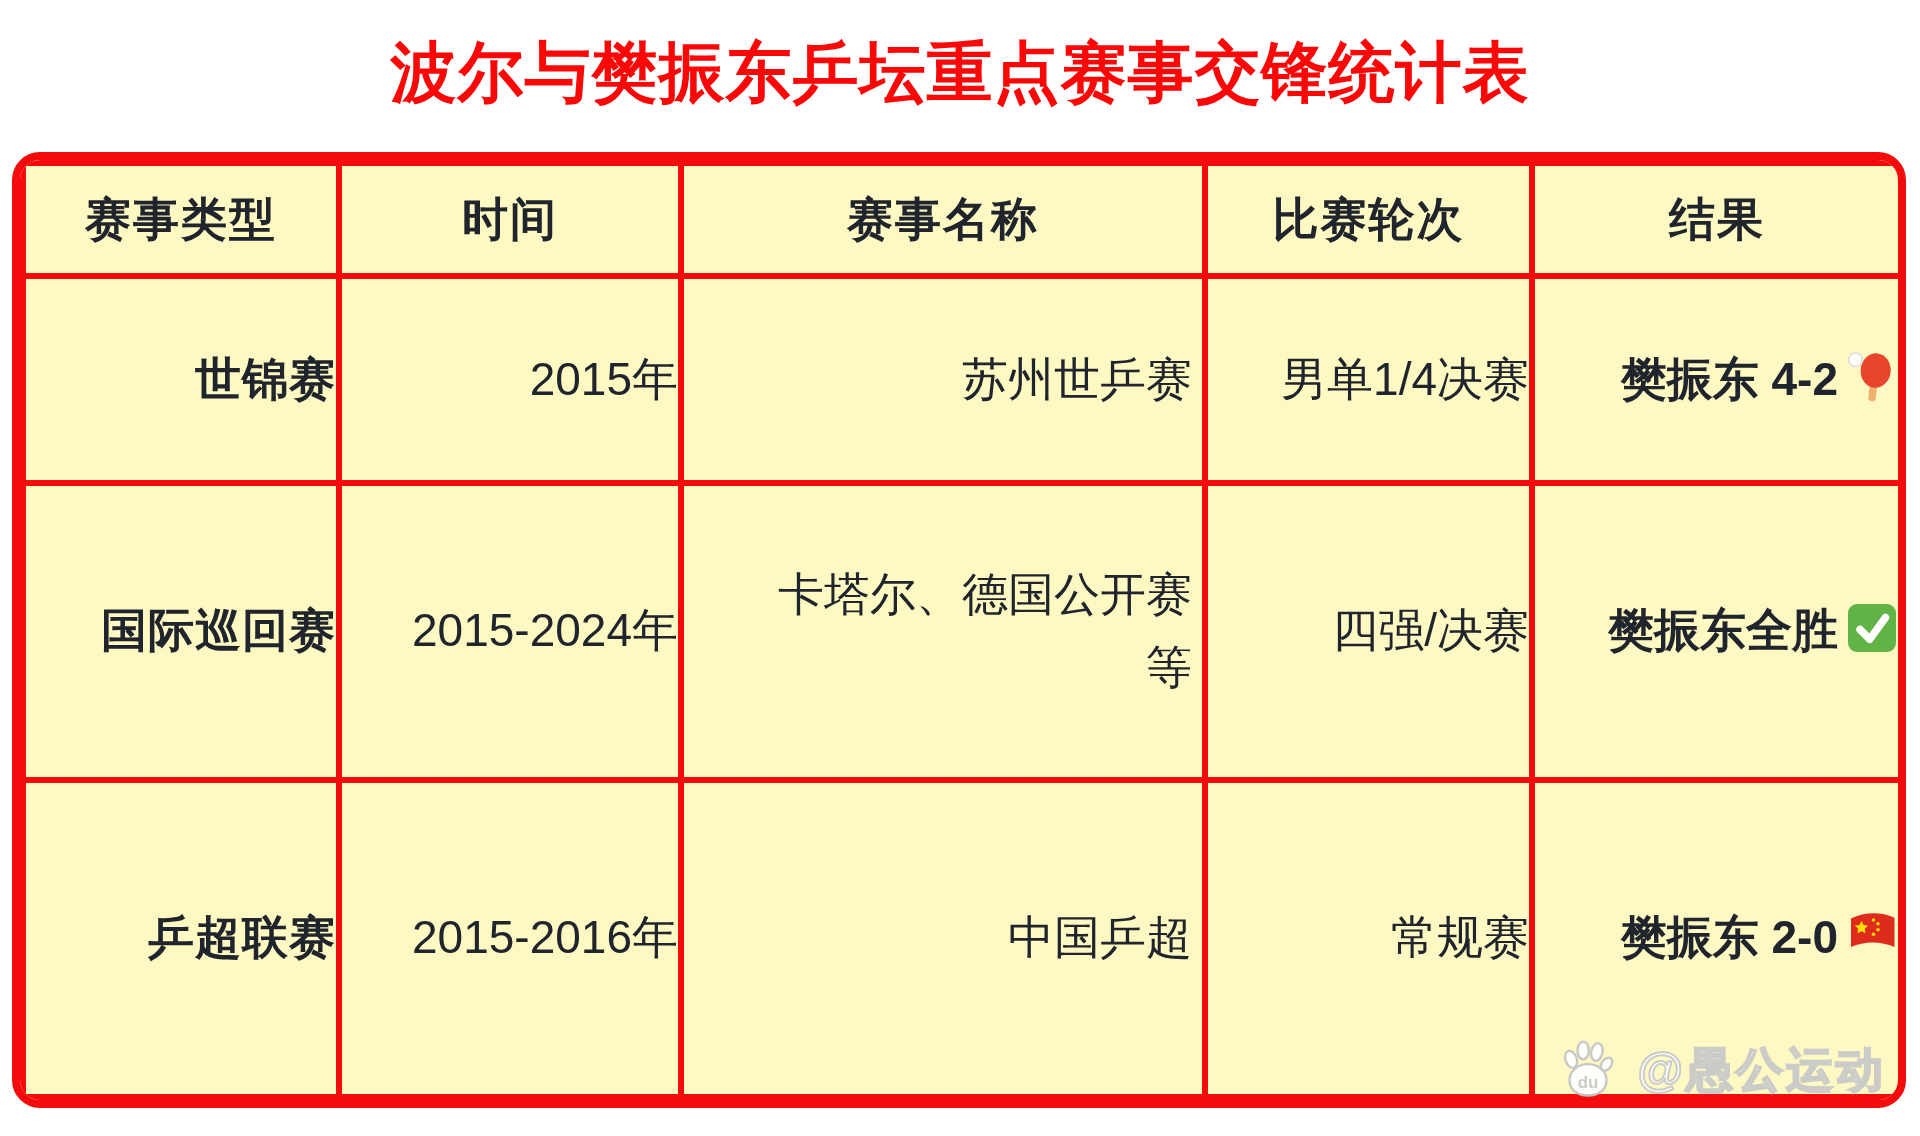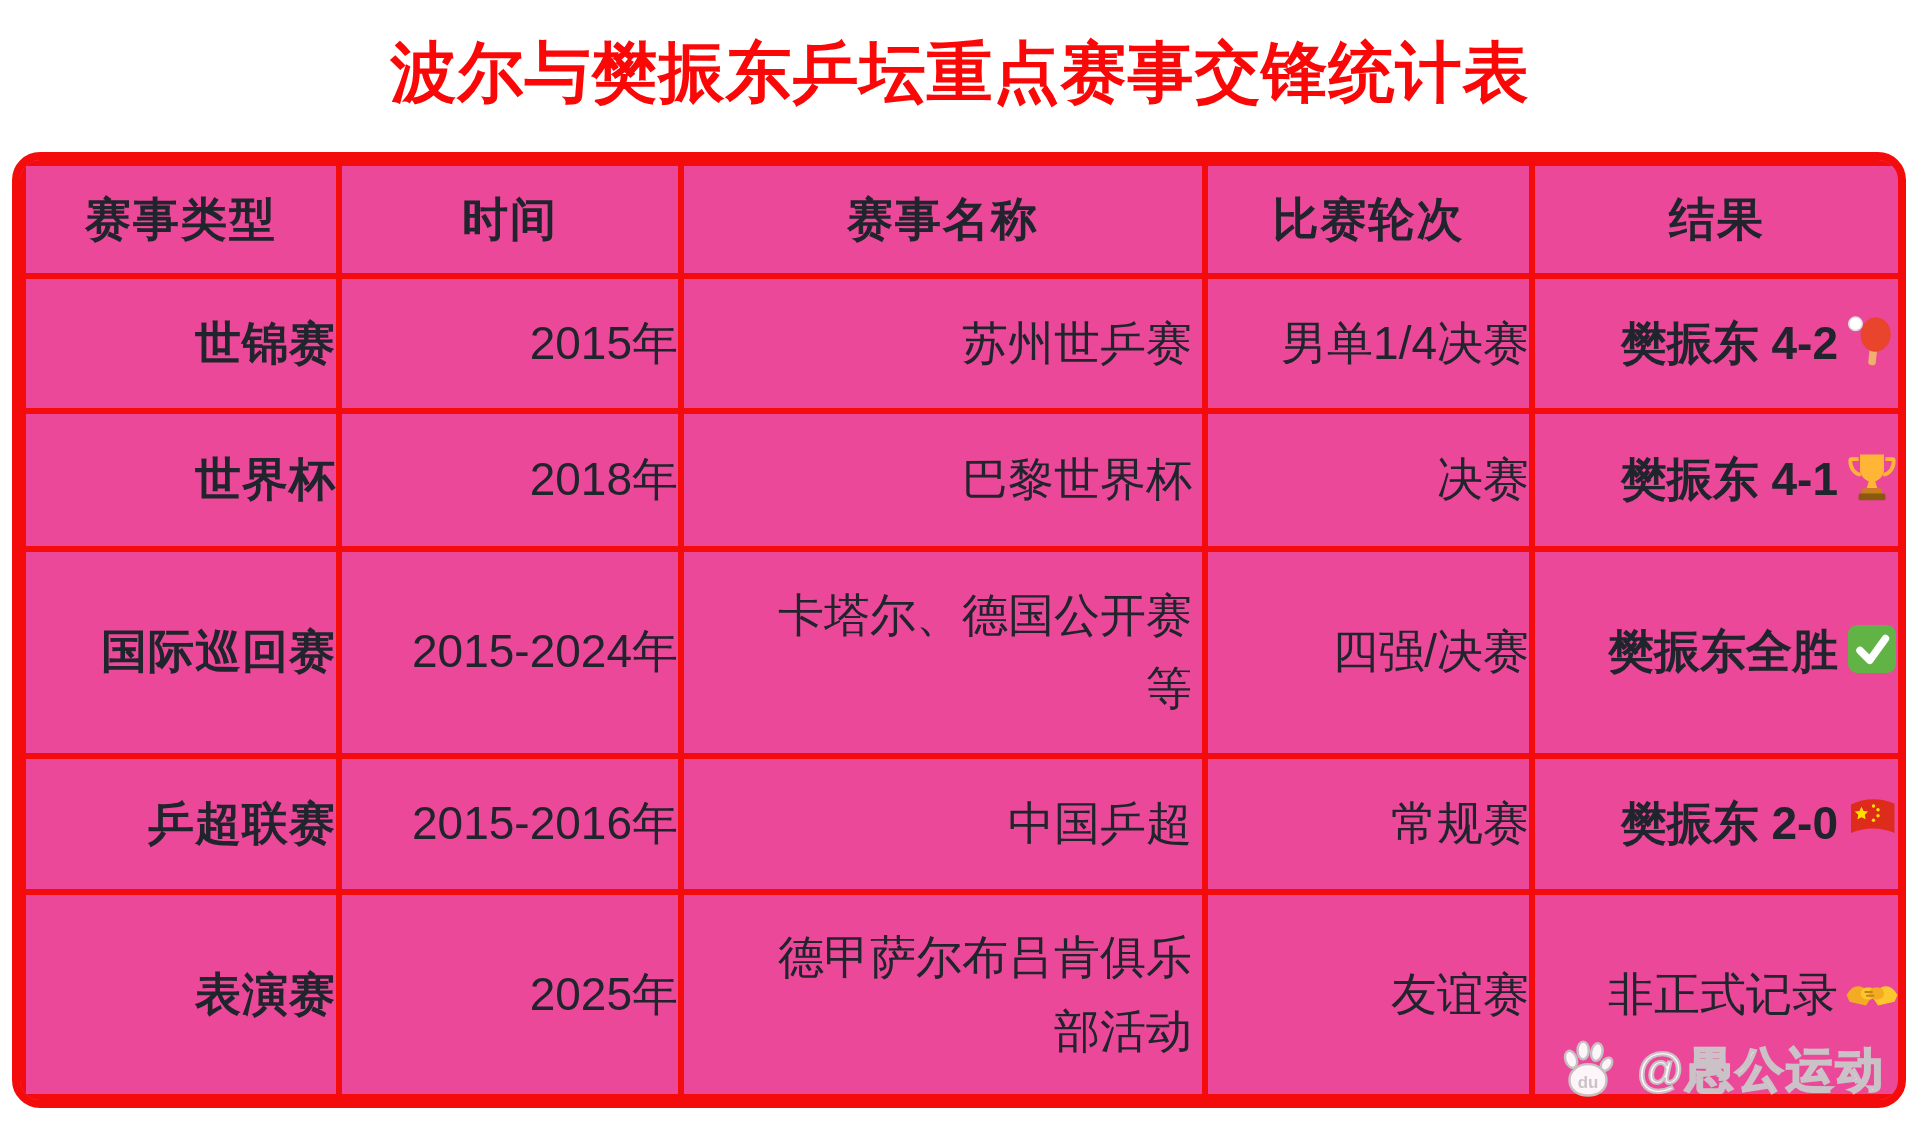--- a/index.html
+++ b/index.html
@@ -12,21 +12,21 @@
   .page{position:relative;width:1920px;height:1136px;background:#fff;overflow:hidden;border-radius:10px;}
 
   .title{
     position:absolute;top:28px;left:0;width:100%;
     text-align:center;font-size:66px;font-weight:800;
     color:#fa0707;letter-spacing:1px;
   }
 
   .tbl-wrap{
     position:absolute;left:12px;top:152px;width:1894px;height:956px;
-    border:8px solid var(--red);border-radius:28px;overflow:hidden;background:#ec4899;
+    border:8px solid var(--red);border-radius:28px;overflow:hidden;background:#fef9c3;
   }
   table{width:100%;height:100%;border-collapse:collapse;table-layout:fixed;}
   th,td{border:6px solid var(--red);vertical-align:middle;color:var(--ink);}
   col.c1{width:316px;} col.c2{width:342px;} col.c3{width:524px;}
   col.c4{width:327px;} col.c5{width:370px;}
 
   thead tr{height:113px;}
   th{font-size:46px;font-weight:700;text-align:center;letter-spacing:2px;}
 
   td{font-size:46px;text-align:right;}
@@ -90,34 +90,20 @@
             <td>男单1/4决赛</td>
             <td><span class="result-text bold">樊振东 4-2</span><span class="emoji"><svg viewBox="0 0 72 72">
                   <g transform="rotate(6 36 36)">
                     <rect x="34" y="42" width="10" height="26" rx="4" fill="#eeb06b"></rect>
                     <ellipse cx="40" cy="27" rx="20" ry="23" fill="#e8452c"></ellipse>
                   </g>
                   <circle cx="14" cy="13" r="9" fill="#fff" stroke="#dcdcdc" stroke-width="2"></circle>
                 </svg></span></td>
           </tr>
           <tr>
-            <td>世界杯</td>
-            <td>2018年</td>
-            <td>巴黎世界杯</td>
-            <td>决赛</td>
-            <td><span class="result-text bold">樊振东 4-1</span><span class="emoji"><svg viewBox="0 0 72 72">
-                  <path d="M18 12 h-9 a2 2 0 0 0 -2 2 c0 11 6 18 14 19" fill="none" stroke="#ffb636" stroke-width="5"></path>
-                  <path d="M54 12 h9 a2 2 0 0 1 2 2 c0 11 -6 18 -14 19" fill="none" stroke="#ffb636" stroke-width="5"></path>
-                  <path d="M20 6 h32 v20 a16 16 0 0 1 -32 0 z" fill="#ffb636"></path>
-                  <path d="M32 40 h8 l3 11 h-14 z" fill="#ffb636"></path>
-                  <rect x="23" y="51" width="26" height="7" fill="#c77f1a"></rect>
-                  <rect x="18" y="58" width="36" height="9" rx="2" fill="#8a5a12"></rect>
-                </svg></span></td>
-          </tr>
-          <tr>
             <td>国际巡回赛</td>
             <td>2015-2024年</td>
             <td>卡塔尔、德国公开赛
 等</td>
             <td>四强/决赛</td>
             <td><span class="result-text bold">樊振东全胜</span><span class="emoji"><svg viewBox="0 0 72 72">
                   <rect x="4" y="4" width="64" height="64" rx="12" fill="#61b346"></rect>
                   <path d="M20 38 l13 13 l21 -29" fill="none" stroke="#fff" stroke-width="10" stroke-linecap="round" stroke-linejoin="round"></path>
                 </svg></span></td>
           </tr>
@@ -126,34 +112,20 @@
             <td>2015-2016年</td>
             <td>中国乒超</td>
             <td>常规赛</td>
             <td><span class="result-text bold">樊振东 2-0</span><span class="emoji"><svg viewBox="0 0 72 72">
                   <path d="M8 14 C 26 5, 48 5, 66 13 L66 52 C 48 44, 26 44, 8 52 Z" fill="#de2c1c"></path>
                   <path d="M22 17 l2.7 5.5 6.1.9 -4.4 4.3 1 6 -5.4-2.8 -5.4 2.8 1-6 -4.4-4.3 6.1-.9 z" fill="#ffde00"></path>
                   <circle cx="38" cy="16" r="2.3" fill="#ffde00"></circle>
                   <circle cx="44" cy="21" r="2.3" fill="#ffde00"></circle>
                   <circle cx="44" cy="29" r="2.3" fill="#ffde00"></circle>
                   <circle cx="38" cy="35" r="2.3" fill="#ffde00"></circle>
-                </svg></span></td>
-          </tr>
-          <tr>
-            <td>表演赛</td>
-            <td>2025年</td>
-            <td>德甲萨尔布吕肯俱乐
-部活动</td>
-            <td>友谊赛</td>
-            <td><span class="result-text">非正式记录</span><span class="emoji"><svg viewBox="0 0 72 72">
-                  <path d="M2 40 q9 -16 22 -10 l14 9 -10 15 -22 -5 z" fill="#f2ab22"></path>
-                  <path d="M70 40 q-9 -16 -22 -10 l-14 9 10 15 22 -5 z" fill="#fdc62c"></path>
-                  <rect x="21" y="30" width="20" height="16" rx="8" fill="#fdc62c"></rect>
-                  <rect x="32" y="30" width="20" height="16" rx="8" fill="#f2ab22"></rect>
-                  <path d="M27 36 h9 M29 41 h9" stroke="#c8821a" stroke-width="2.4" stroke-linecap="round" fill="none"></path>
                 </svg></span></td>
           </tr>
         </tbody>
     </table>
   </div>
 
   <div class="watermark">
     <span class="paw">
       <svg viewBox="0 0 72 76">
         <g fill="#ffffff" stroke="#c6c6c6" stroke-width="3">

